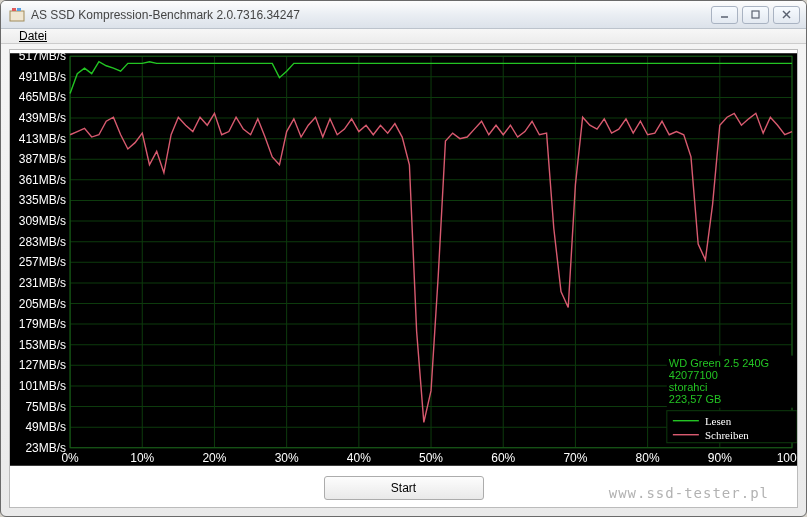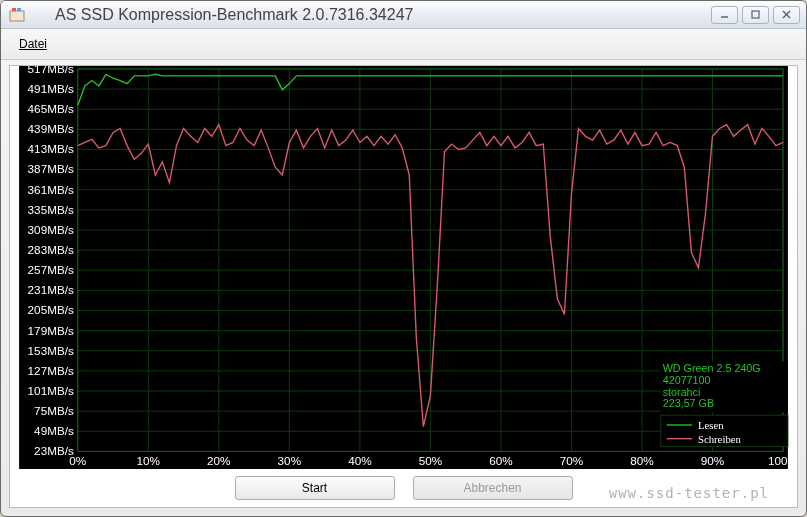--- a/index.html
+++ b/index.html
@@ -26,31 +26,31 @@
   border-bottom: 1px solid #bcc3cc;
   display: flex;
   align-items: center;
   padding: 0 6px 0 8px;
   border-radius: 5px 5px 0 0;
 }
 .titlebar .icon {
   width: 16px; height: 16px; margin-right: 6px;
   display: inline-flex; align-items: center; justify-content: center;
 }
-.titlebar .title { color: #444; flex: 1; font-size: 16px; margin-left: 24px; }
+.titlebar .title { color: #444; flex: 1; font-size: 12px; }
 .winbtns { display: flex; gap: 4px; }
 .winbtn {
   width: 27px; height: 18px;
   background: linear-gradient(to bottom, #f7fbff 0%, #e3e9f1 100%);
   border: 1px solid #a9b3c2; border-radius: 3px;
   display: flex; align-items: center; justify-content: center;
   color: #5a6270; font-size: 10px; cursor: pointer;
 }
 .menubar {
-  height: 15px; padding: 15px 10px;
+  height: 15px; padding: 4px 10px;
   display: flex; align-items: center;
   background: linear-gradient(to bottom, #f7f7f7, #ececec);
   border-bottom: 1px solid #ccc;
   font-size: 12px;
   text-decoration: underline;
 }
 .menu-item { padding: 2px 8px; cursor: pointer; }
 .content {
   flex: 1; margin: 5px 8px 8px 8px;
   background: #fff; border: 1px solid #bbb;
@@ -187,17 +187,16 @@
           <text x="658" y="349" fill="#23c423" font-size="11" font-family="Segoe UI, Tahoma, sans-serif">223,57 GB</text>
           <rect x="656" y="357" width="130" height="32" fill="#000" stroke="#0d3b0d"></rect>
           <line x1="662" y1="367" x2="688" y2="367" stroke="#23c423" stroke-width="1.4"></line>
           <text x="694" y="371" fill="#fff" font-size="11" font-family="Segoe UI">Lesen</text>
           <line x1="662" y1="381" x2="688" y2="381" stroke="#d85a6f" stroke-width="1.4"></line>
           <text x="694" y="385" fill="#fff" font-size="11" font-family="Segoe UI">Schreiben</text>
         </svg>
     </div>
     <div class="buttonbar">
       <button class="btn">Start</button>
-      <button class="btn disabled">Abbrechen</button>
     </div>
     <div class="watermark">www.ssd-tester.pl</div>
   </div>
 </div>
 
 </body></html>

